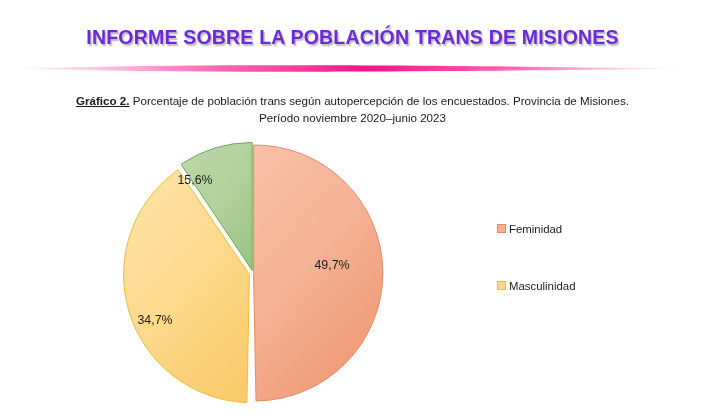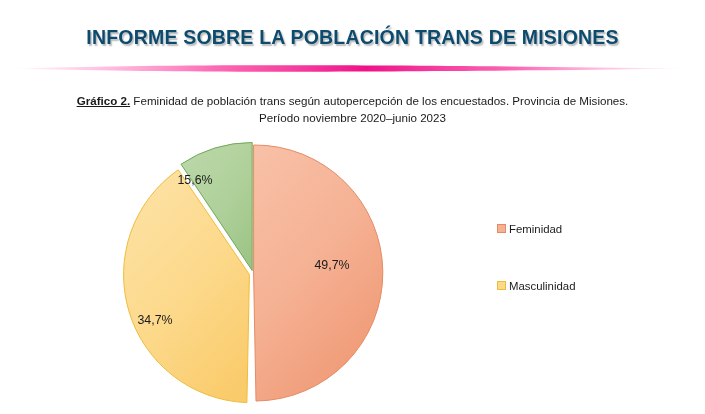--- a/index.html
+++ b/index.html
@@ -25,21 +25,21 @@
   }
   #report-title {
     position: absolute;
     left: 0;
     top: 26px;
     width: 705px;
     text-align: center;
     font-size: 19.5px;
     font-weight: bold;
     letter-spacing: 0.2px;
-    color: #0c4a6e;
+    color: #6d28d9;
     text-shadow: 1.5px 1.5px 1.5px rgba(130,130,130,0.55);
     white-space: nowrap;
   }
   #title-divider {
     position: absolute;
     left: 14px;
     top: 64px;
     width: 677px;
     height: 9px;
   }
@@ -124,21 +124,21 @@
         <stop offset="0.92" stop-color="#FF6DBB" stop-opacity="0.26"></stop>
         <stop offset="1" stop-color="#FF8FCB" stop-opacity="0"></stop>
       </linearGradient>
     </defs>
     <path d="M0,4.5 C160,0.4 330,0 677,4.5 C330,9 160,8.6 0,4.5 Z" fill="url(#divGrad)"></path>
   </svg>
 
 </div>
 
 <div id="chart-subtitle">
-  <span class="lead">Gráfico 2.</span><span> Feminidad de población trans según autopercepción de los encuestados.  Provincia de Misiones.</span><br>
+  <span class="lead">Gráfico 2.</span><span> Porcentaje de población trans según autopercepción de los encuestados.  Provincia de Misiones.</span><br>
   <span>Período noviembre 2020–junio 2023</span>
 </div>
 
 <div id="chart-area">
 
   <svg id="pie-svg" width="300" height="284" viewBox="0 0 300 284">
     <defs>
       <linearGradient id="gFem" x1="0" y1="0" x2="0.55" y2="1">
         <stop offset="0" stop-color="#F8C1A8"></stop>
         <stop offset="0.55" stop-color="#F5B193"></stop>

